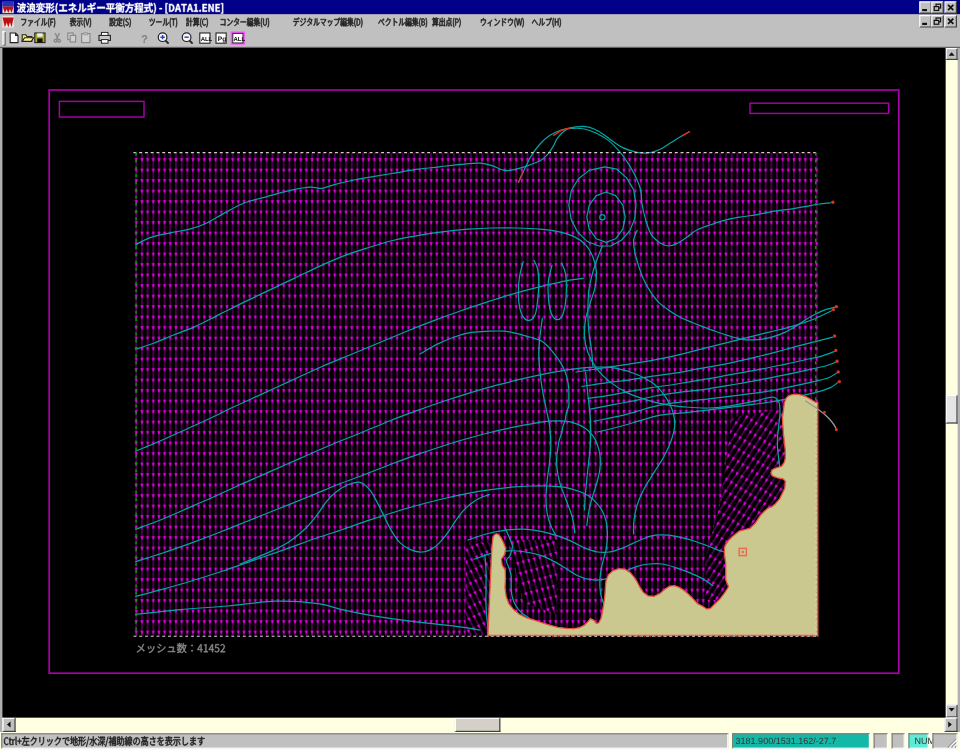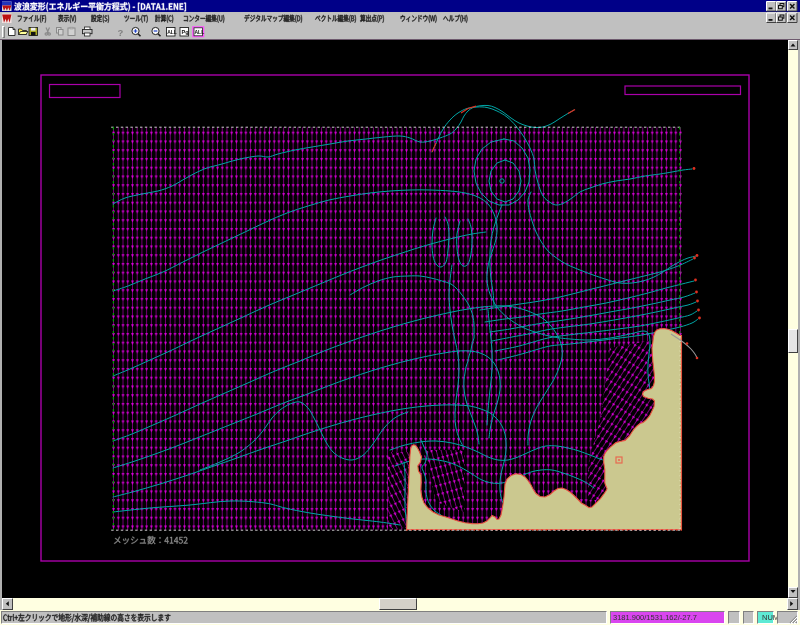--- a/index.html
+++ b/index.html
@@ -19,21 +19,21 @@
 <div class="abs raised" style="left:788px;top:587px;width:10px;height:11px"></div>
 <div class="abs raised" style="left:788px;top:329px;width:10px;height:24px;background:#e4e4e4"></div>
 
 <div class="abs" style="left:2px;top:598px;width:796px;height:12px;background:#ffffe1"></div>
 <div class="abs raised" style="left:2px;top:598px;width:11px;height:12px"></div>
 <div class="abs raised" style="left:787px;top:598px;width:11px;height:12px"></div>
 <div class="abs raised" style="left:379px;top:598px;width:38px;height:12px;background:#d4d0c8"></div>
 
 <div class="abs" style="left:0;top:610px;width:800px;height:15px;background:#ffffe1"></div>
 <div class="abs sunk" style="left:1px;top:611px;width:606px;height:13px;background:#c0c0c0"></div>
-<div class="abs sunk" style="left:610px;top:611px;width:115px;height:13px;background:#d946ef;font-size:7.5px;color:#333;padding-left:2px;line-height:12px;letter-spacing:0px">3181.900/1531.162/-27.7</div>
+<div class="abs sunk" style="left:610px;top:611px;width:115px;height:13px;background:#14b8a6;font-size:7.5px;color:#333;padding-left:2px;line-height:12px;letter-spacing:0px">3181.900/1531.162/-27.7</div>
 <div class="abs sunk" style="left:728px;top:611px;width:12px;height:13px;background:#c0c0c0"></div>
 <div class="abs sunk" style="left:743px;top:611px;width:11px;height:13px;background:#c0c0c0"></div>
 <div class="abs sunk" style="left:757px;top:611px;width:17px;height:13px;background:#5eead4;font-size:7.5px;color:#333;padding-left:4px;line-height:12px">NUM</div>
 <div class="abs sunk" style="left:777px;top:611px;width:21px;height:13px;background:#c0c0c0"></div>
 <svg width="800" height="625" viewBox="0 0 800 625" style="position:absolute;left:0;top:0">
 <defs>
 <pattern id="mp" width="4.725" height="8.75" patternUnits="userSpaceOnUse" x="111.2" y="127.8">
 <line x1="2.36" y1="0" x2="2.36" y2="8.75" stroke="#830083" stroke-width="0.9"></line>
 <path d="M1.05,4.0 L3.7,4.0 L3.15,5.7 L2.36,7.15 L1.6,5.7 Z" fill="#d900d9"></path>
 </pattern>

